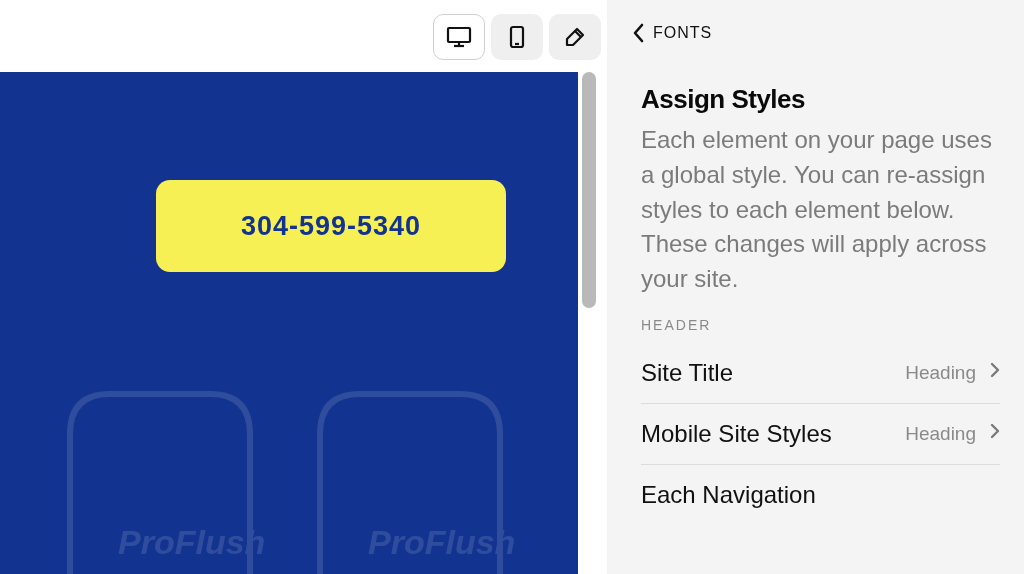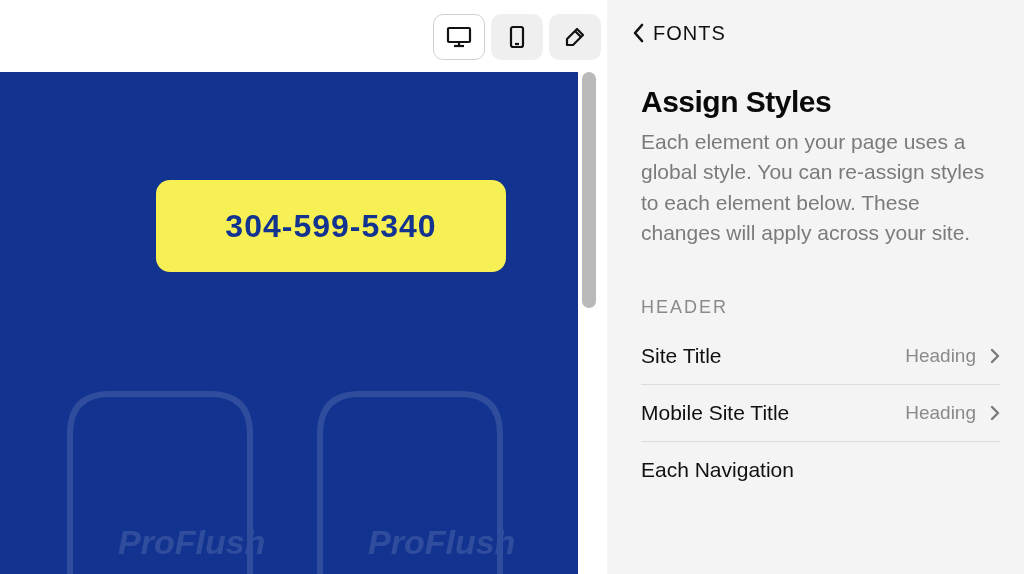--- a/index.html
+++ b/index.html
@@ -26,43 +26,43 @@
   }
   .scrollbar-track {
     position: absolute; top: 0; left: 582px; width: 16px; height: 260px; background: transparent;
   }
   .scrollbar-thumb {
     position: absolute; top: 0; left: 0; width: 14px; height: 236px; border-radius: 8px; background: #b9b9b9;
   }
   .phone-btn {
     position: absolute; top: 108px; left: 156px; width: 350px; height: 92px;
     background: #f7f054; border-radius: 14px; display: flex; align-items: center; justify-content: center;
-    color: #12338f; font-weight: 700; font-size: 32px; letter-spacing: 1px;
+    color: #12338f; font-weight: 700; font-size: 27px; letter-spacing: 1px;
   }
   .bg-shapes { position: absolute; left: 0; bottom: 0; width: 100%; height: 220px; opacity: 0.12; }
 
   
   .panel { width: 417px; height: 574px; background: #f4f4f4; padding: 0; position: relative; }
   .panel-header {
-    display: flex; gap: 6px; padding: 22px 24px 10px 24px;
-    font-size: 20px; letter-spacing: 1px; color: #111; font-weight: 500;
+    display: flex; align-items: center; gap: 6px; padding: 22px 24px 10px 24px;
+    font-size: 16px; letter-spacing: 1px; color: #111; font-weight: 500;
   }
   .panel-header svg { flex: 0 0 auto; }
   .panel-body { padding: 30px 24px 0 34px; }
-  .panel-title { font-size: 30px; font-weight: 700; color: #0a0a0a; margin-bottom: 8px; letter-spacing: -0.5px; }
-  .panel-desc { font-size: 21px; line-height: 1.45; color: #7b7b7b; }
+  .panel-title { font-size: 26px; font-weight: 700; color: #0a0a0a; margin-bottom: 8px; letter-spacing: -0.5px; }
+  .panel-desc { font-size: 24px; line-height: 1.45; color: #7b7b7b; }
 
-  .section-label { font-size: 18px; letter-spacing: 2px; color: #8a8a8a; font-weight: 500; margin: 48px 0 10px 0; }
+  .section-label { font-size: 14px; letter-spacing: 2px; color: #8a8a8a; font-weight: 500; margin: 20px 0 10px 0; }
   .row {
     display: flex; align-items: center; justify-content: space-between;
     padding: 16px 0; border-bottom: 1px solid #dcdcdc;
   }
   .row:last-child { border-bottom: none; }
-  .row-label { font-size: 21px; color: #111; }
-  .row-right { display: flex; align-items: center; gap: 14px; }
+  .row-label { font-size: 24px; color: #111; }
+  .row-right { display: flex; align-items: flex-start; gap: 14px; }
   .row-value { font-size: 19px; color: #8a8a8a; }
   .chev svg { display: block; }
 </style>
 </head>
 <body>
 
 <div class="preview-wrap">
   <div class="toolbar">
     <div class="tool-btn active">
       <svg width="26" height="22" viewBox="0 0 26 22" fill="none" stroke="#111" stroke-width="2.2">
@@ -127,21 +127,21 @@
         <div class="row-value">Heading</div>
         <span class="chev">
           <svg width="10" height="16" viewBox="0 0 10 16" fill="none" stroke="#7a7a7a" stroke-width="2.4" stroke-linecap="round" stroke-linejoin="round">
               <polyline points="2,2 8,8 2,14"></polyline>
             </svg>
         </span>
       </div>
     </div>
 
     <div class="row">
-      <div class="row-label">Mobile Site Title</div>
+      <div class="row-label">Mobile Site Styles</div>
       <div class="row-right">
         <div class="row-value">Heading</div>
         <span class="chev">
           <svg width="10" height="16" viewBox="0 0 10 16" fill="none" stroke="#7a7a7a" stroke-width="2.4" stroke-linecap="round" stroke-linejoin="round">
               <polyline points="2,2 8,8 2,14"></polyline>
             </svg>
         </span>
       </div>
     </div>
 

